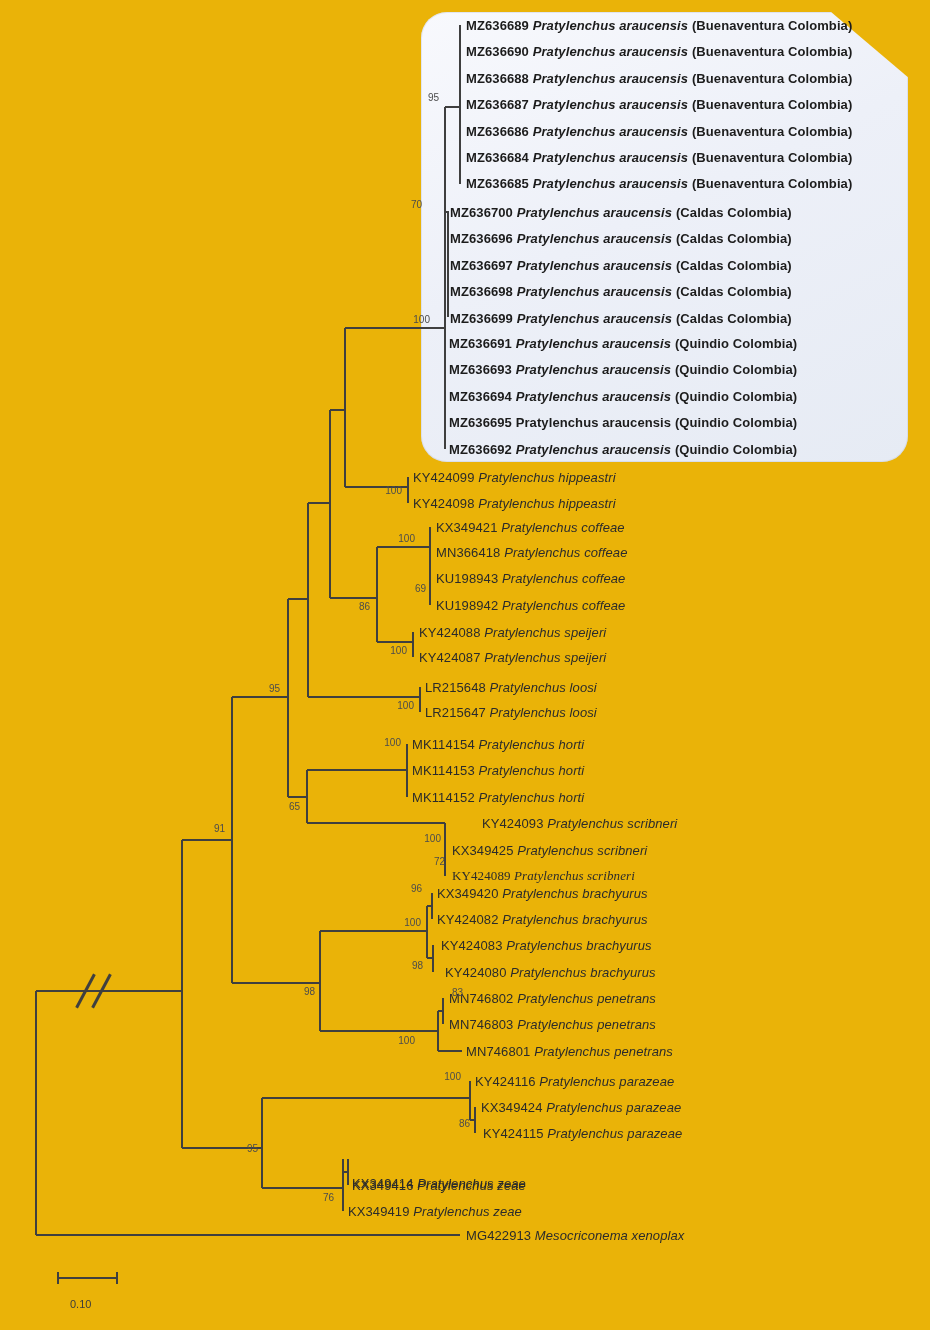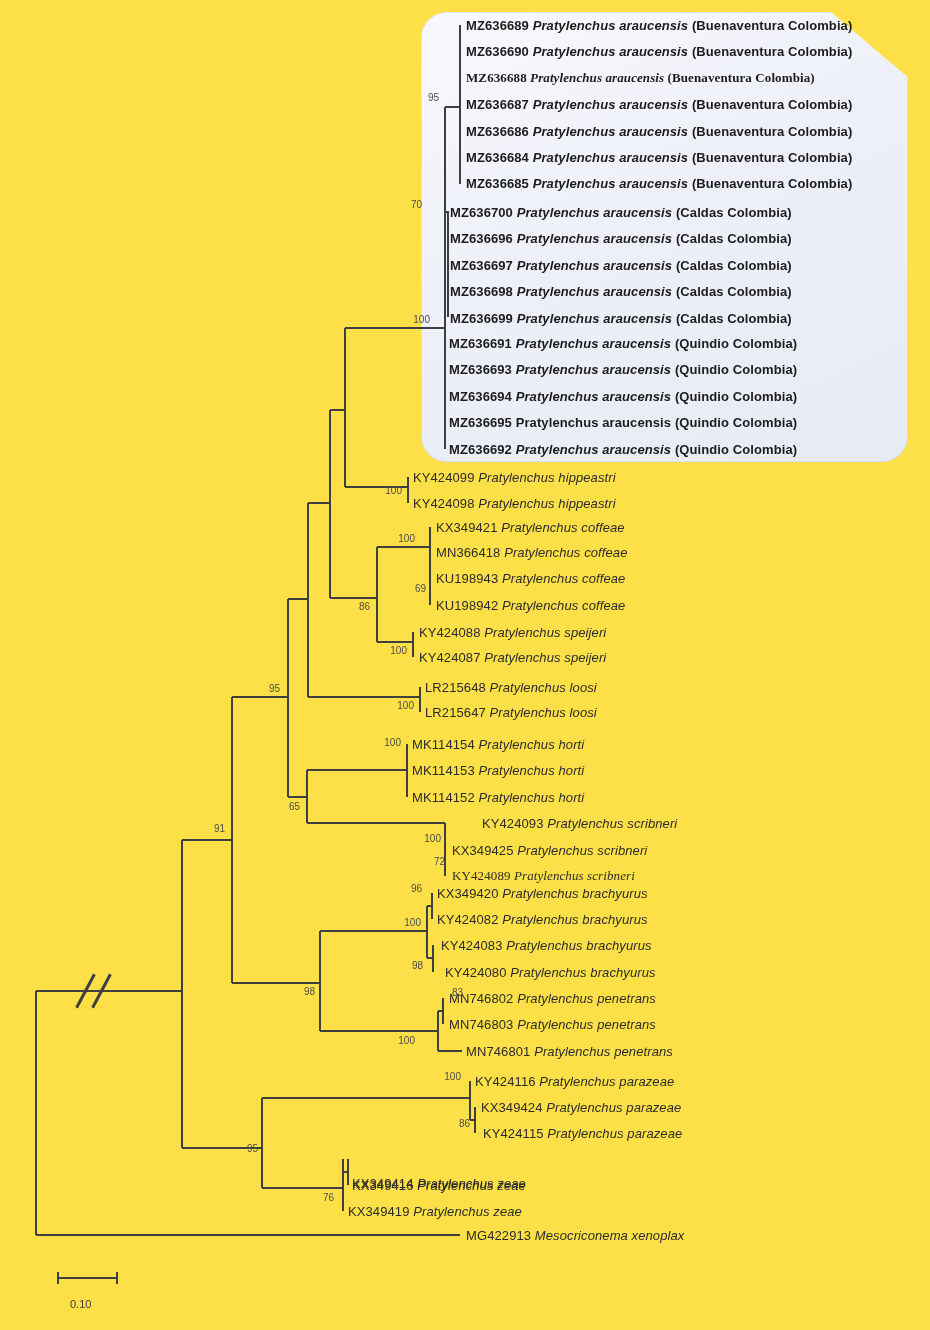--- a/index.html
+++ b/index.html
@@ -1,16 +1,16 @@
 <!DOCTYPE html>
 <html><head>
 <meta charset="utf-8">
 <style>
   html,body{margin:0;padding:0;background:#ffffff;}
-  #stage{position:relative;width:930px;height:1330px;background:#fde047;overflow:hidden;
+  #stage{position:relative;width:930px;height:1330px;background:#eab308;overflow:hidden;
          font-family:"Liberation Sans", sans-serif;}
   #highlight-box{position:absolute;left:421px;top:12px;width:487px;height:450px;
          background:linear-gradient(155deg,#f8f9fd 0%,#edf0f8 45%,#e6ebf4 100%);
          border-radius:26px;
          clip-path:polygon(0 0, 84.2% 0, 100% 14.5%, 100% 100%, 0 100%);
          box-shadow:inset 0 0 0 1px rgba(185,195,215,0.35);}
   .ln{position:absolute;background:#3f3f3f;z-index:2;}
   .ln.h{height:2px;}
   .ln.v{width:2px;}
   .tip{position:absolute;z-index:3;font-size:13px;color:#2b2b2b;white-space:nowrap;
@@ -85,21 +85,21 @@
       <div class="ln v" style="left:432px;top:945px;height:27px;"></div>
       <div class="ln v" style="left:437px;top:1011px;height:40px;"></div>
       <div class="ln v" style="left:442px;top:998px;height:26px;"></div>
       <div class="ln v" style="left:261px;top:1098px;height:90px;"></div>
       <div class="ln v" style="left:469px;top:1081px;height:39px;"></div>
       <div class="ln v" style="left:474px;top:1107px;height:26px;"></div>
       <div class="ln v" style="left:342px;top:1159px;height:52px;"></div>
       <div class="ln v" style="left:347px;top:1159px;height:26px;"></div>
       <div class="tip bold" style="left:466px;top:25px;"><span>MZ636689</span> <span class="sp">Pratylenchus araucensis</span> <span>(Buenaventura Colombia)</span></div>
       <div class="tip bold" style="left:466px;top:51px;"><span>MZ636690</span> <span class="sp">Pratylenchus araucensis</span> <span>(Buenaventura Colombia)</span></div>
-      <div class="tip bold" style="left:466px;top:78px;font-family:Liberation Serif, serif;"><span>MZ636688</span> <span class="sp">Pratylenchus araucensis</span> <span>(Buenaventura Colombia)</span></div>
+      <div class="tip bold" style="left:466px;top:78px;"><span>MZ636688</span> <span class="sp">Pratylenchus araucensis</span> <span>(Buenaventura Colombia)</span></div>
       <div class="tip bold" style="left:466px;top:104px;"><span>MZ636687</span> <span class="sp">Pratylenchus araucensis</span> <span>(Buenaventura Colombia)</span></div>
       <div class="tip bold" style="left:466px;top:131px;"><span>MZ636686</span> <span class="sp">Pratylenchus araucensis</span> <span>(Buenaventura Colombia)</span></div>
       <div class="tip bold" style="left:466px;top:157px;"><span>MZ636684</span> <span class="sp">Pratylenchus araucensis</span> <span>(Buenaventura Colombia)</span></div>
       <div class="tip bold" style="left:466px;top:183px;"><span>MZ636685</span> <span class="sp">Pratylenchus araucensis</span> <span>(Buenaventura Colombia)</span></div>
       <div class="tip bold" style="left:450px;top:212px;"><span>MZ636700</span> <span class="sp">Pratylenchus araucensis</span> <span>(Caldas Colombia)</span></div>
       <div class="tip bold" style="left:450px;top:238px;"><span>MZ636696</span> <span class="sp">Pratylenchus araucensis</span> <span>(Caldas Colombia)</span></div>
       <div class="tip bold" style="left:450px;top:265px;"><span>MZ636697</span> <span class="sp">Pratylenchus araucensis</span> <span>(Caldas Colombia)</span></div>
       <div class="tip bold" style="left:450px;top:291px;"><span>MZ636698</span> <span class="sp">Pratylenchus araucensis</span> <span>(Caldas Colombia)</span></div>
       <div class="tip bold" style="left:450px;top:318px;"><span>MZ636699</span> <span class="sp">Pratylenchus araucensis</span> <span>(Caldas Colombia)</span></div>
       <div class="tip bold" style="left:449px;top:343px;"><span>MZ636691</span> <span class="sp">Pratylenchus araucensis</span> <span>(Quindio Colombia)</span></div>

